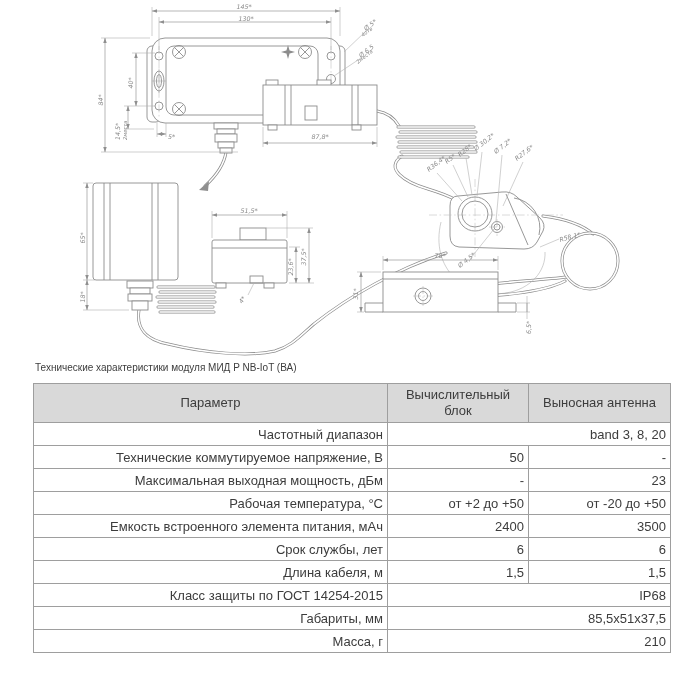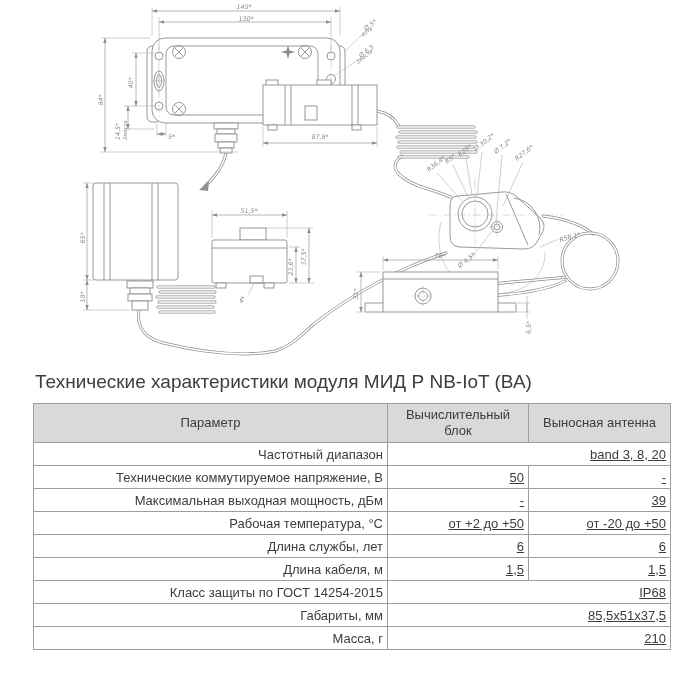--- a/index.html
+++ b/index.html
@@ -12,30 +12,30 @@
   .thin{fill:none;stroke:#b0b0b0;stroke-width:0.6;}
   .dimln{fill:none;stroke:#9a9a9a;stroke-width:0.7;}
   .cl{fill:none;stroke:#bdbdbd;stroke-width:0.55;stroke-dasharray:8 2.5 1.6 2.5;}
   .cab{fill:none;stroke:#8c8c8c;stroke-width:3;stroke-linecap:round;}
   .cabw{fill:none;stroke:#ffffff;stroke-width:1.6;stroke-linecap:round;}
   .dim{font:italic 6.3px "DejaVu Sans",sans-serif;fill:#8a8a8a;}
   .dim2{font:italic 5.2px "DejaVu Sans",sans-serif;fill:#8a8a8a;}
   .mid{text-anchor:middle;}
 
   
-  .title{margin:9px 0 10px 35px;font-size:19px;color:#3d3d3d;}
+  .title{margin:0 0 10px 35px;font-size:10px;color:#3d3d3d;}
   table.spec{border-collapse:collapse;margin-left:33px;width:637px;table-layout:fixed;
              font-size:13px;color:#3c3c3c;}
   table.spec th,table.spec td{border:1px solid #9e9e9e;vertical-align:middle;}
   table.spec{border:1px solid #7d7d7d;}
   table.spec thead th{background:#d9d9d9;font-weight:normal;height:36px;text-align:center;
                       line-height:16px;padding:1px 4px;}
   table.spec tbody td{height:22px;padding:0 4px;text-align:right;}
   td.param{text-align:left;padding-left:6px;}
-  td.val{text-align:center;text-decoration:underline;}
+  td.val{text-align:center;}
 </style>
 </head>
 <body>
 
 <svg class="drawing" viewBox="0 0 700 362">
   <defs>
     <marker id="ar" viewBox="0 0 10 10" refX="9.2" refY="5" markerWidth="8" markerHeight="8" orient="auto-start-reverse">
       <path d="M0,1.8 L9.5,5 L0,8.2 Z" fill="#8f8f8f"></path>
     </marker>
     <path id="cabA" d="M226,152 C224,166 216,176 205,186"></path>
@@ -317,29 +317,34 @@
       <td class="val" colspan="2">band 3, 8, 20</td>
     </tr>
     <tr>
       <td class="param">Технические коммутируемое напряжение, В</td>
       <td class="val">50</td>
       <td class="val">-</td>
     </tr>
     <tr>
       <td class="param">Максимальная выходная мощность, дБм</td>
       <td class="val">-</td>
-      <td class="val">39</td>
+      <td class="val">23</td>
     </tr>
     <tr>
       <td class="param">Рабочая температура, °С</td>
       <td class="val">от +2 до +50</td>
       <td class="val">от -20 до +50</td>
     </tr>
     <tr>
-      <td class="param">Длина службы, лет</td>
+      <td class="param">Емкость встроенного элемента питания, мАч</td>
+      <td class="val">2400</td>
+      <td class="val">3500</td>
+    </tr>
+    <tr>
+      <td class="param">Срок службы, лет</td>
       <td class="val">6</td>
       <td class="val">6</td>
     </tr>
     <tr>
       <td class="param">Длина кабеля, м</td>
       <td class="val">1,5</td>
       <td class="val">1,5</td>
     </tr>
     <tr>
       <td class="param">Класс защиты по ГОСТ 14254-2015</td>

